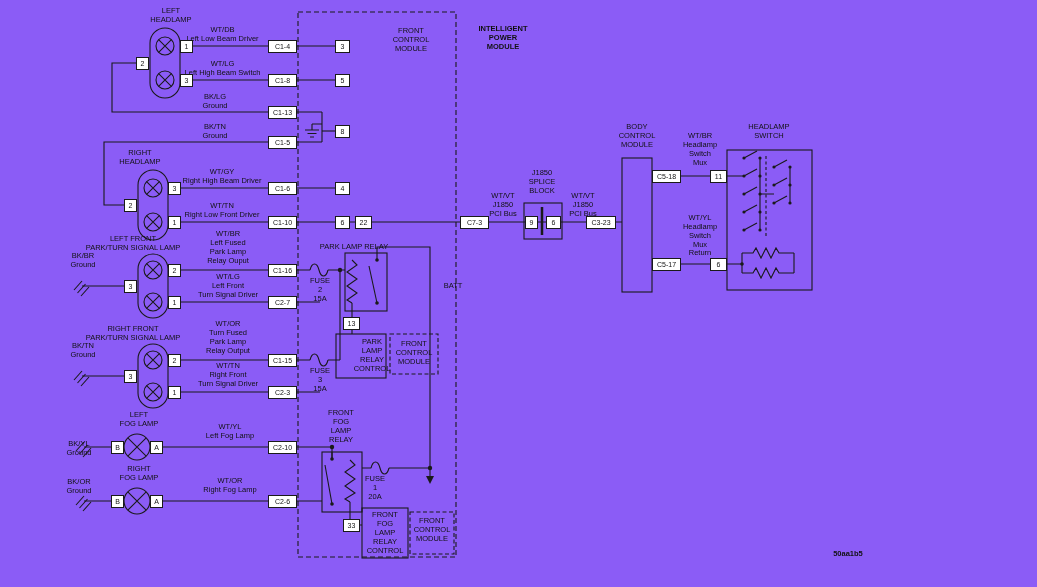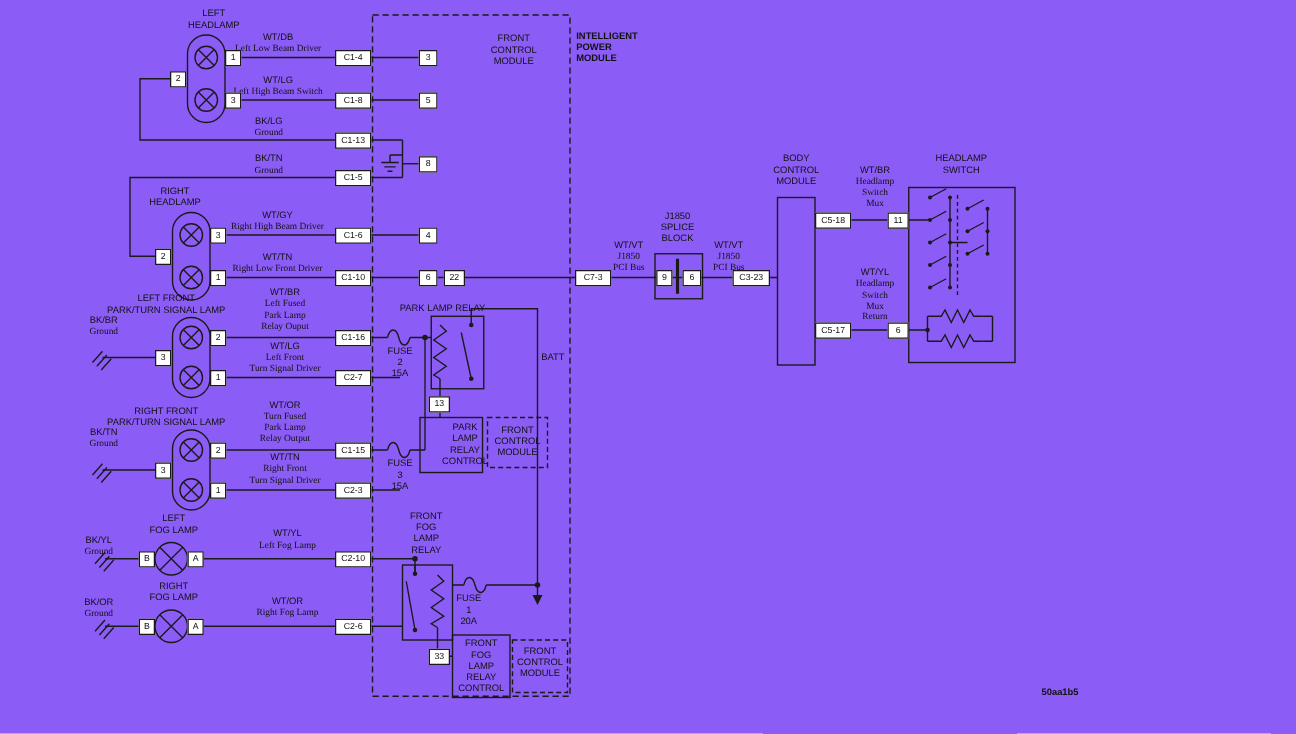--- a/index.html
+++ b/index.html
@@ -2,23 +2,23 @@
 <html><head>
 <meta charset="utf-8">
 <title>Wiring Diagram</title>
 <style>
   html,body{margin:0;padding:0;background:#fff;}
   .canvas{position:relative;width:1037px;height:587px;background:#8b5cf6;overflow:hidden;
           font-family:"Liberation Sans",sans-serif;color:#111;}
   .canvas svg{position:absolute;left:0;top:0;}
   .lbl{position:absolute;font-size:7.5px;line-height:1.2;text-align:center;white-space:pre-line;color:#111;}
   .lbl.bold{font-weight:bold;}
-  .lbl.left{text-align:left;}
+  .lbl.left{text-align:center;}
   .wire-label{position:absolute;text-align:center;font-size:7.5px;line-height:1.18;color:#111;}
-  .wire-label .desc{white-space:pre-line;font-family:Liberation Serif, serif;}
+  .wire-label .desc{white-space:pre-line;}
   .cbox,.pbox{position:absolute;height:13px;border:1px solid #1a1a1a;background:#fff;
       font-size:7px;line-height:11px;text-align:center;color:#111;box-sizing:border-box;}
   .cbox{width:29px;}
   .pbox{width:13px;}
 </style>
 </head>
 <body>
 
 <div class="canvas">
 
@@ -291,21 +291,21 @@
 Turn Signal Driver</div>
     </div>
 <div class="wire-label" style="left:60px;top:342px;width:46px">
   <div class="code">BK/TN</div>
   <div class="desc">Ground</div>
     </div>
 <div class="wire-label" style="left:192px;top:423px;width:76px">
   <div class="code">WT/YL</div>
   <div class="desc">Left Fog Lamp</div>
     </div>
-<div class="wire-label" style="left:56px;top:428px;width:46px">
+<div class="wire-label" style="left:56px;top:440px;width:46px">
   <div class="code">BK/YL</div>
   <div class="desc">Ground</div>
     </div>
 <div class="wire-label" style="left:192px;top:477px;width:76px">
   <div class="code">WT/OR</div>
   <div class="desc">Right Fog Lamp</div>
     </div>
 <div class="wire-label" style="left:56px;top:478px;width:46px">
   <div class="code">BK/OR</div>
   <div class="desc">Ground</div>

